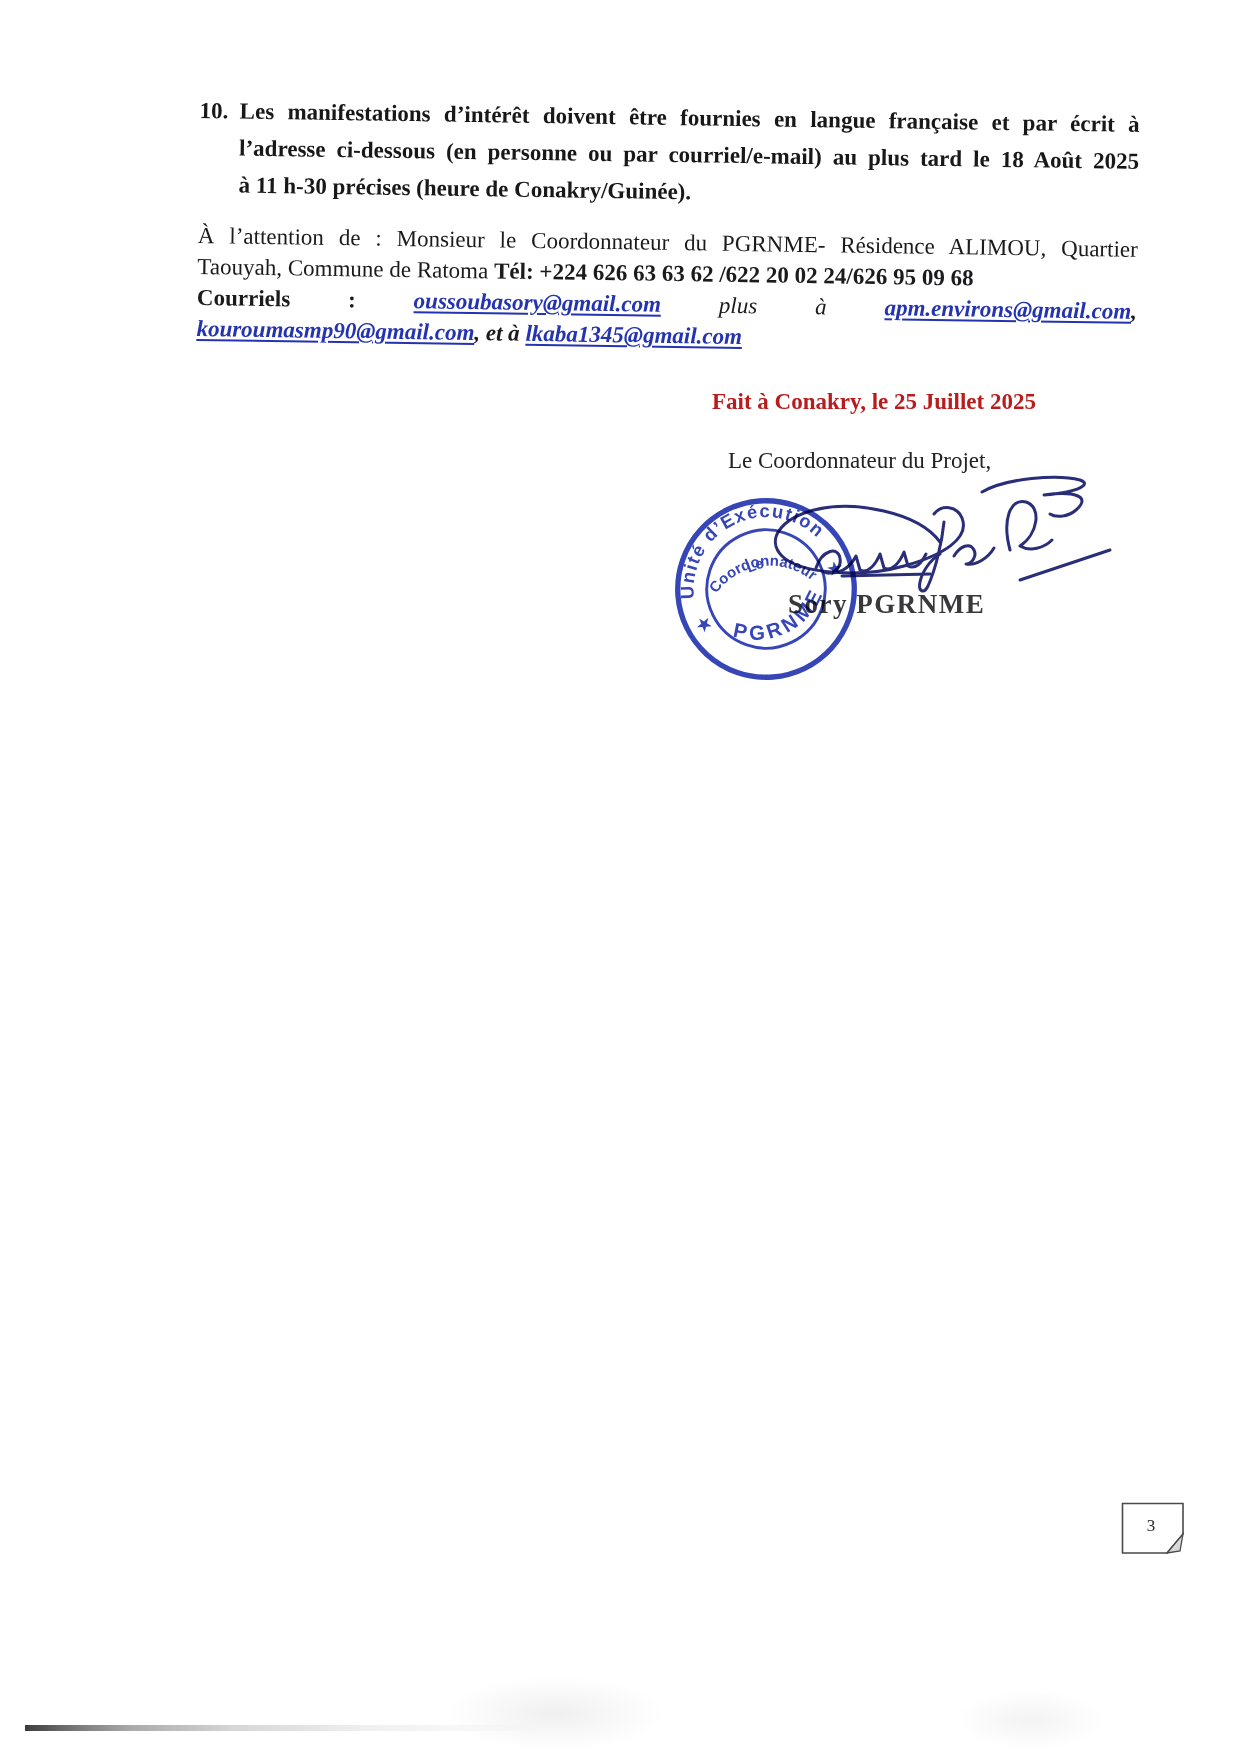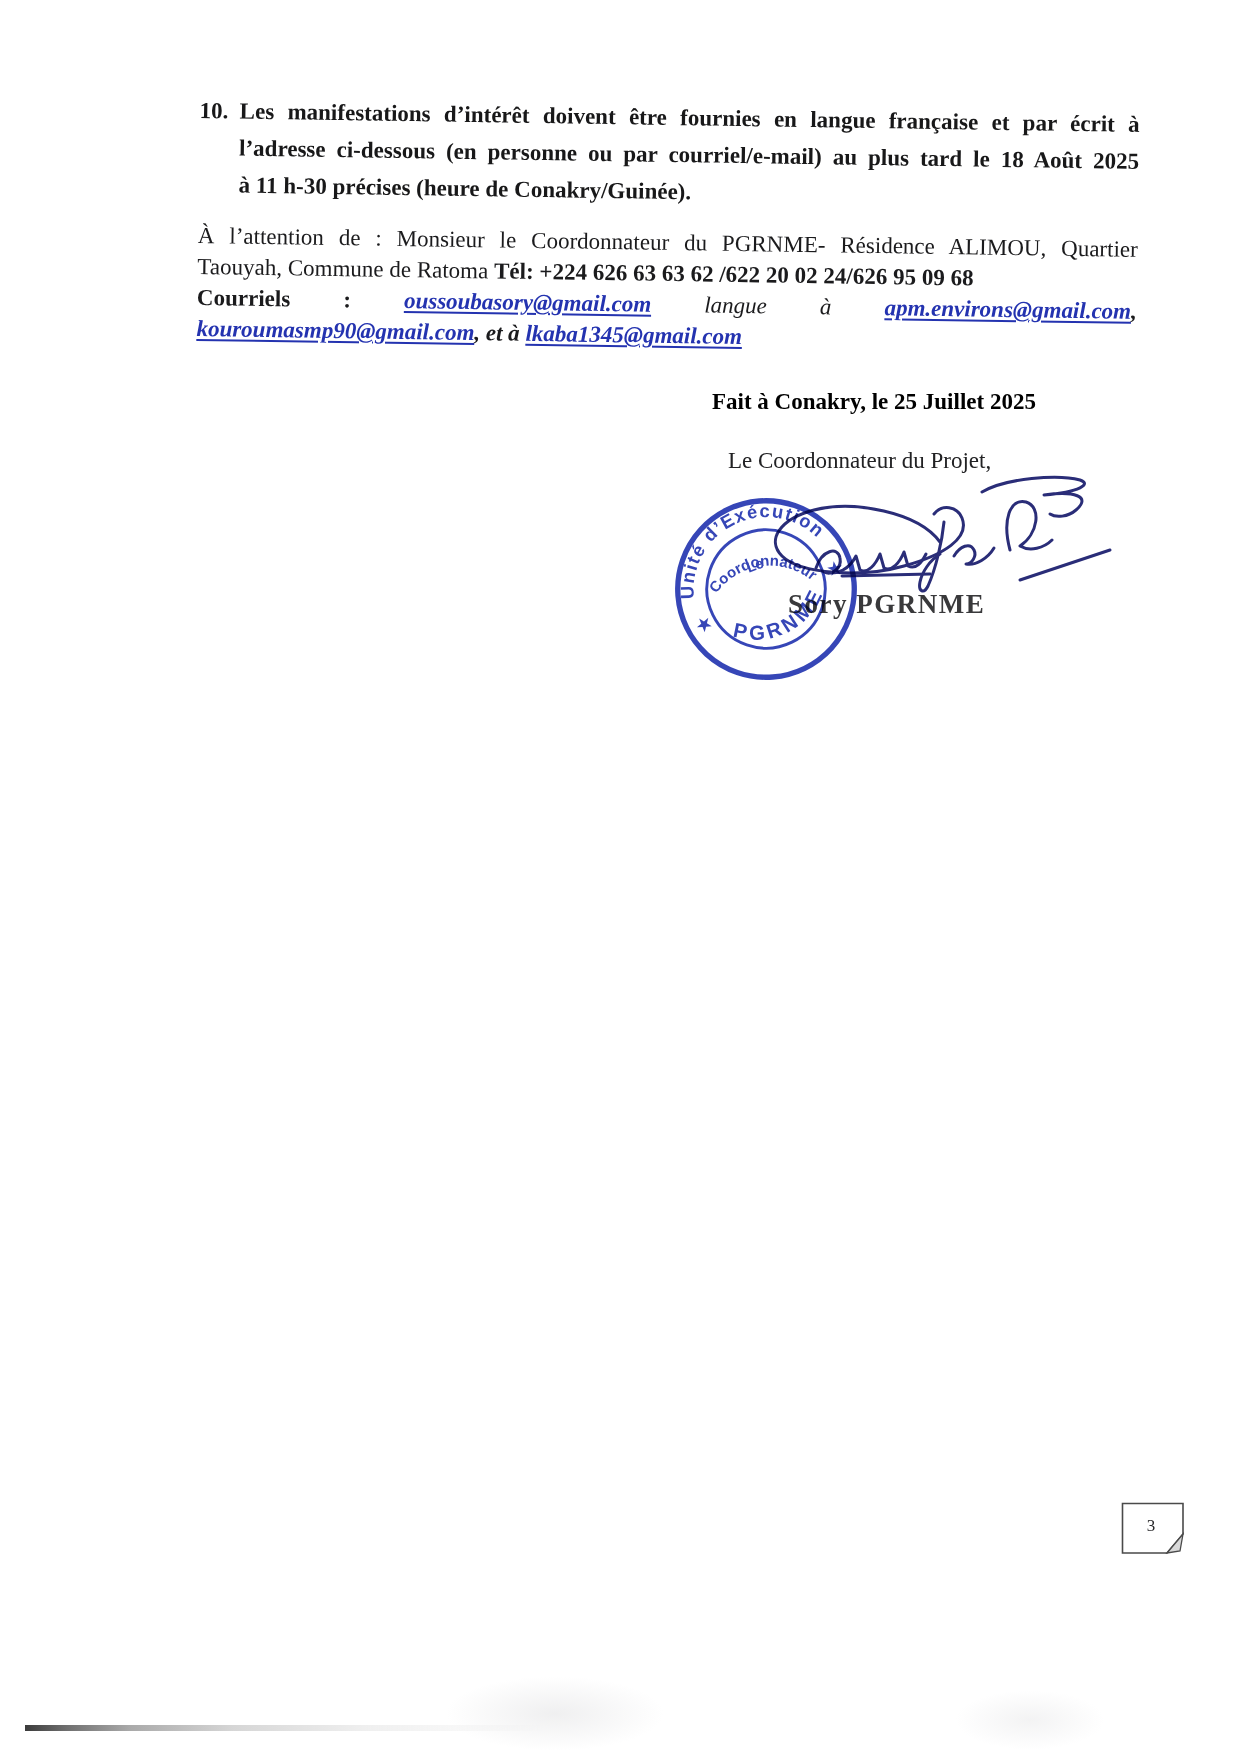--- a/index.html
+++ b/index.html
@@ -28,21 +28,21 @@
   .b{font-weight:bold;}
   .i{font-style:italic;}
   .link{
     color:#2433b0;
     font-weight:bold;font-style:italic;
     text-decoration:underline;
     text-decoration-thickness:2px;
     text-underline-offset:3px;
   }
   
-  .fait-line{position:absolute;left:687px;top:389px;font-size:23px;font-weight:bold;color:#000000;}
+  .fait-line{position:absolute;left:687px;top:389px;font-size:23px;font-weight:bold;color:#b91c1c;}
   .coord-line{position:absolute;left:703px;top:448px;font-size:23px;font-weight:normal;color:#222224;}
   .signatory{
     position:absolute;left:763px;top:589px;
     font-size:27px;font-weight:bold;letter-spacing:1.5px;color:#39393b;
     z-index:2;
   }
   .stamp{position:absolute;left:644px;top:492px;width:194px;height:194px;z-index:3;mix-blend-mode:multiply;opacity:.95;}
   .signature{position:absolute;left:733px;top:446px;width:360px;height:150px;z-index:4;mix-blend-mode:multiply;}
   
   .pagebox{position:absolute;left:1096px;top:1502px;width:66px;height:54px;}
@@ -77,21 +77,21 @@
       <div class="lines">
         <div class="jline">Les manifestations d’intérêt doivent être fournies en langue française et par écrit à</div>
         <div class="jline">l’adresse ci-dessous (en personne ou par courriel/e-mail) au plus tard le 18 Août 2025</div>
         <div class="nline">à 11 h-30 précises (heure de Conakry/Guinée).</div>
       </div>
     </div>
 
     <div class="attn">
       <div class="jline">À l’attention de : Monsieur le Coordonnateur du PGRNME- Résidence ALIMOU, Quartier</div>
       <div class="nline"><span>Taouyah, Commune de Ratoma </span><span class="b">Tél: +224 626 63 63 62 /622 20 02 24/626 95 09 68</span></div>
-      <div class="jline"><span class="b">Courriels :</span> <span class="link">oussoubasory@gmail.com</span> <span class="i">langue</span> <span class="i">à</span> <span class="link">apm.environs@gmail.com</span><span class="b i">,</span></div>
+      <div class="jline"><span class="b">Courriels :</span> <span class="link">oussoubasory@gmail.com</span> <span class="i">plus</span> <span class="i">à</span> <span class="link">apm.environs@gmail.com</span><span class="b i">,</span></div>
       <div class="nline"><span class="link">kouroumasmp90@gmail.com</span><span class="b i">, et à </span><span class="link">lkaba1345@gmail.com</span></div>
     </div>
 
   </div>
 
   <div class="fait-line">Fait à Conakry, le 25 Juillet 2025</div>
   <div class="coord-line">Le Coordonnateur du Projet,</div>
   <div class="signatory">Sory PGRNME</div>
 
   <svg class="stamp" viewBox="0 0 200 200">

